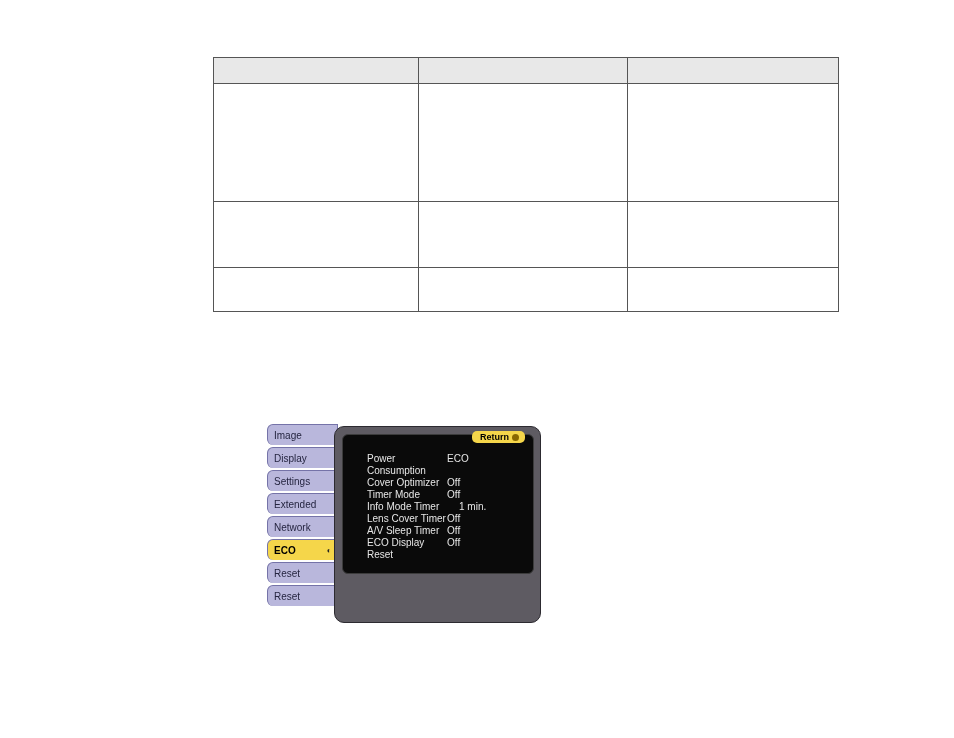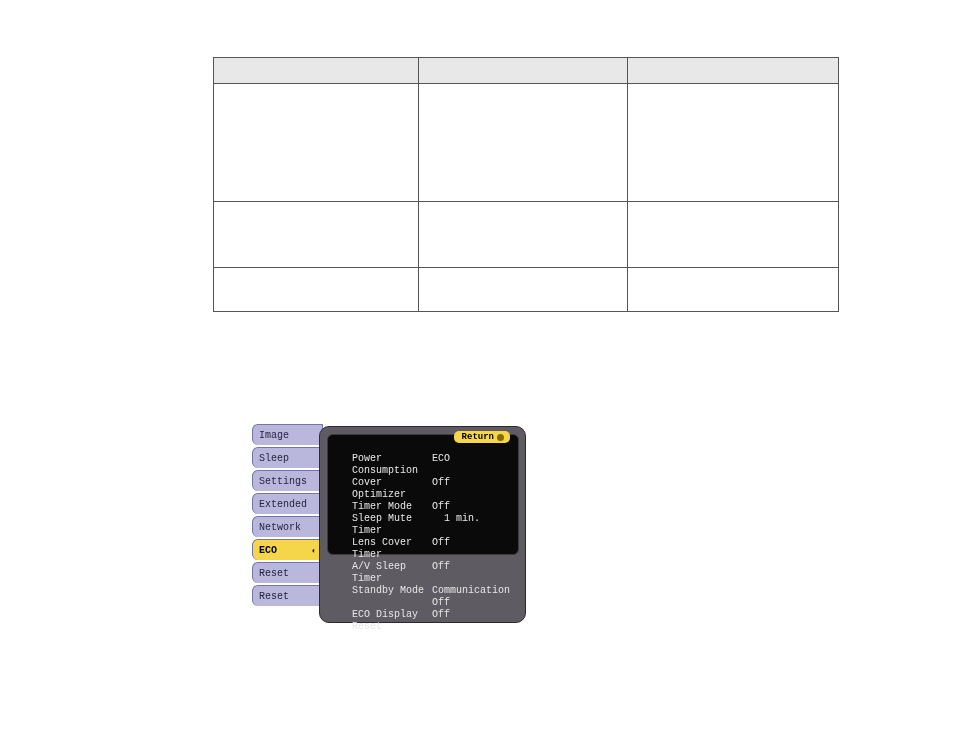--- a/index.html
+++ b/index.html
@@ -29,25 +29,25 @@
     .r1 { height: 118px; }
     .r2 { height: 66px; }
     .r3 { height: 44px; }
     .c1 { width: 205px; }
     .c2 { width: 210px; }
     .c3 { width: 211px; }
 
     
     .osd-wrap {
       position: absolute;
-      left: 252px;
+      left: 267px;
       top: 424px;
       width: 276px;
       height: 202px;
-      font-family: Liberation Mono, monospace;
+      font-family: Liberation Sans, sans-serif;
       font-size: 10px;
     }
     .osd-sidebar {
       position: absolute;
       left: 0; top: 0;
       width: 69px;
       display: flex;
       flex-direction: column;
     }
     .sidebar-item {
@@ -81,21 +81,21 @@
       position: absolute;
       left: 67px; top: 2px;
       width: 207px; height: 197px;
       background: #5e5b62;
       border-radius: 10px;
       border: 1px solid #2c2a30;
     }
     .osd-inner {
       position: absolute;
       left: 7px; top: 7px;
-      width: 192px; height: 121px;
+      width: 192px; height: 140px;
       background: #0a0a0a;
       border: 1px solid #3c3c3c;
       border-radius: 6px;
       padding: 6px 8px;
       color: #e6e6e6;
     }
     .return-btn {
       position: absolute;
       right: 8px; top: -4px;
       background: #f5d64a;
@@ -153,21 +153,21 @@
   </tbody>
 </table>
 
 <div class="osd-wrap">
 
   <div class="osd-sidebar">
     <div class="sidebar-item">
       <span>Image</span>
     </div>
     <div class="sidebar-item">
-      <span>Sleep</span>
+      <span>Display</span>
     </div>
     <div class="sidebar-item">
       <span>Settings</span>
     </div>
     <div class="sidebar-item">
       <span>Extended</span>
     </div>
     <div class="sidebar-item">
       <span>Network</span>
     </div>
@@ -197,34 +197,30 @@
         </div>
         <div class="osd-row">
           <span class="osd-label">Cover Optimizer</span>
           <span class="osd-value">Off</span>
         </div>
         <div class="osd-row">
           <span class="osd-label">Timer Mode</span>
           <span class="osd-value">Off</span>
         </div>
         <div class="osd-row">
-          <span class="osd-label">Sleep Mute Timer</span>
+          <span class="osd-label">Info Mode Timer</span>
           <span class="osd-value indent">1 min.</span>
         </div>
         <div class="osd-row">
           <span class="osd-label">Lens Cover Timer</span>
           <span class="osd-value">Off</span>
         </div>
         <div class="osd-row">
           <span class="osd-label">A/V Sleep Timer</span>
           <span class="osd-value">Off</span>
-        </div>
-        <div class="osd-row">
-          <span class="osd-label">Standby Mode</span>
-          <span class="osd-value">Communication Off</span>
         </div>
         <div class="osd-row">
           <span class="osd-label">ECO Display</span>
           <span class="osd-value">Off</span>
         </div>
         <div class="osd-row">
           <span class="osd-label">Reset</span>
           <span class="osd-value"></span>
         </div>
       </div>

